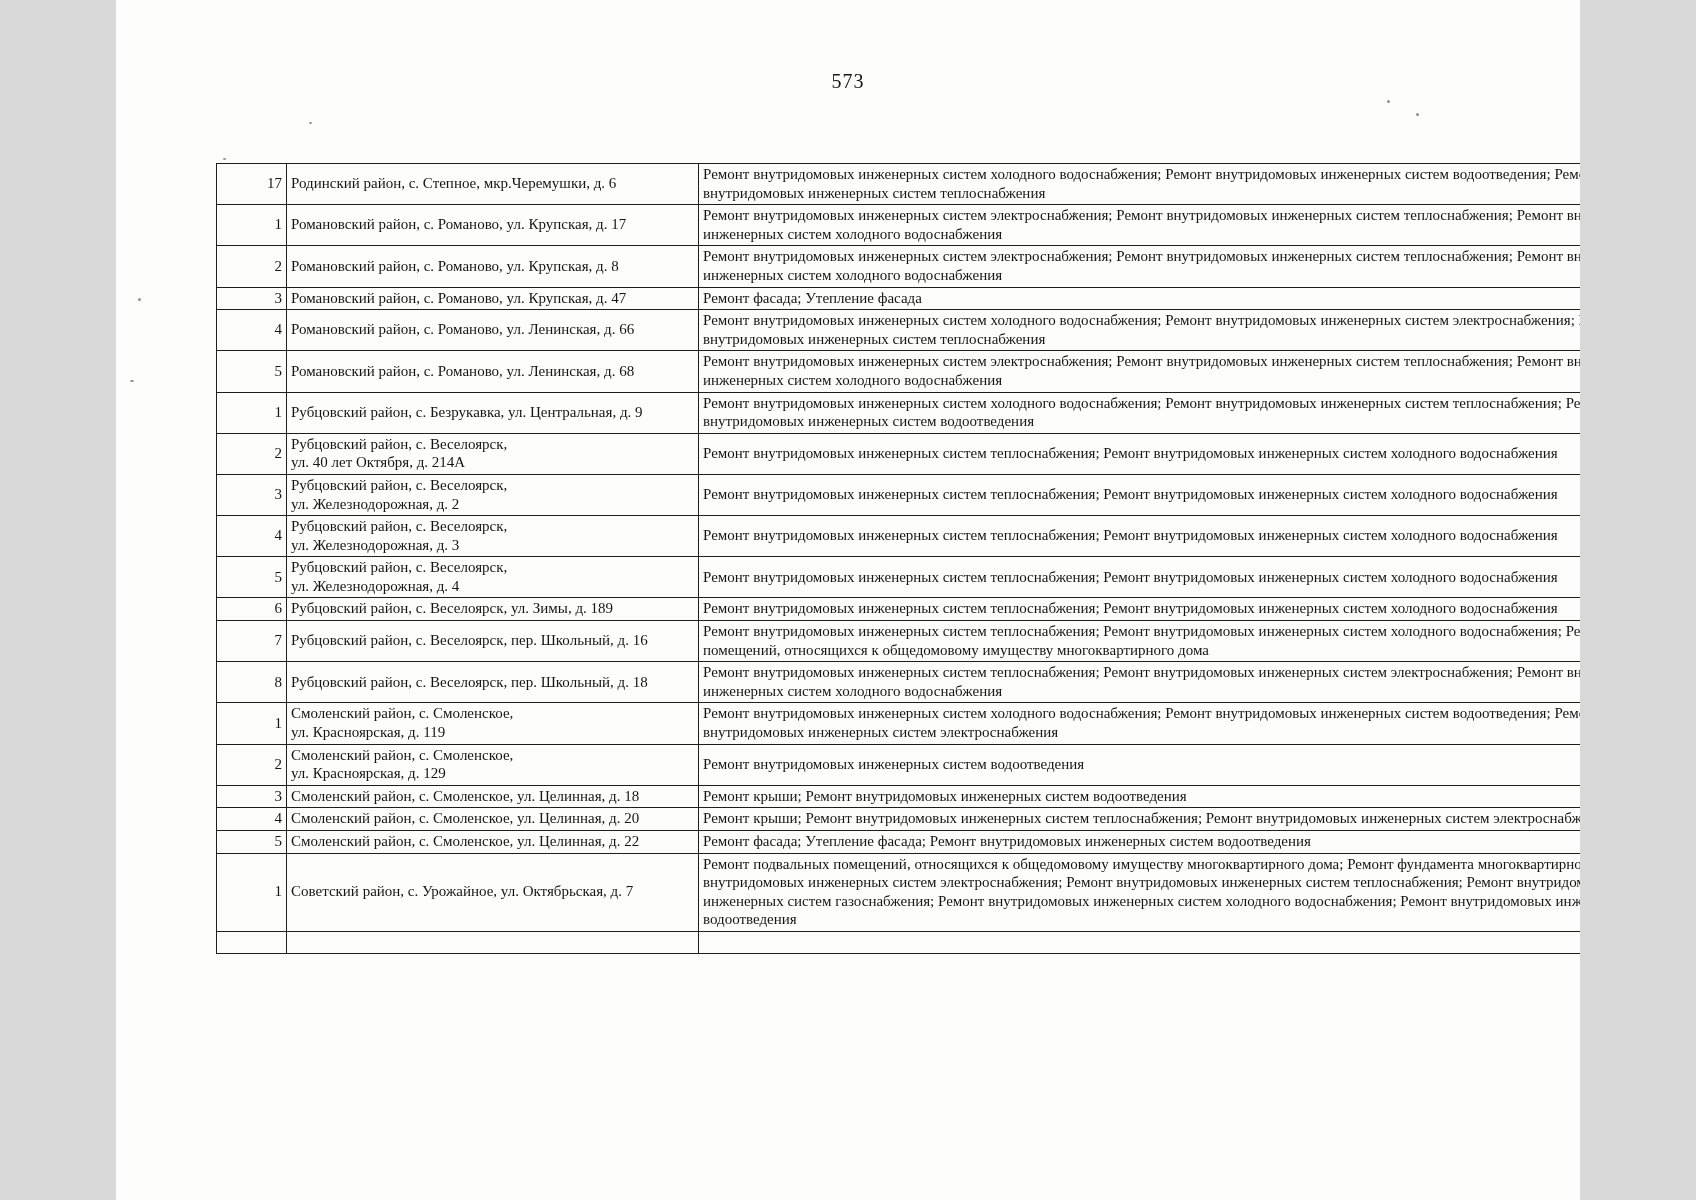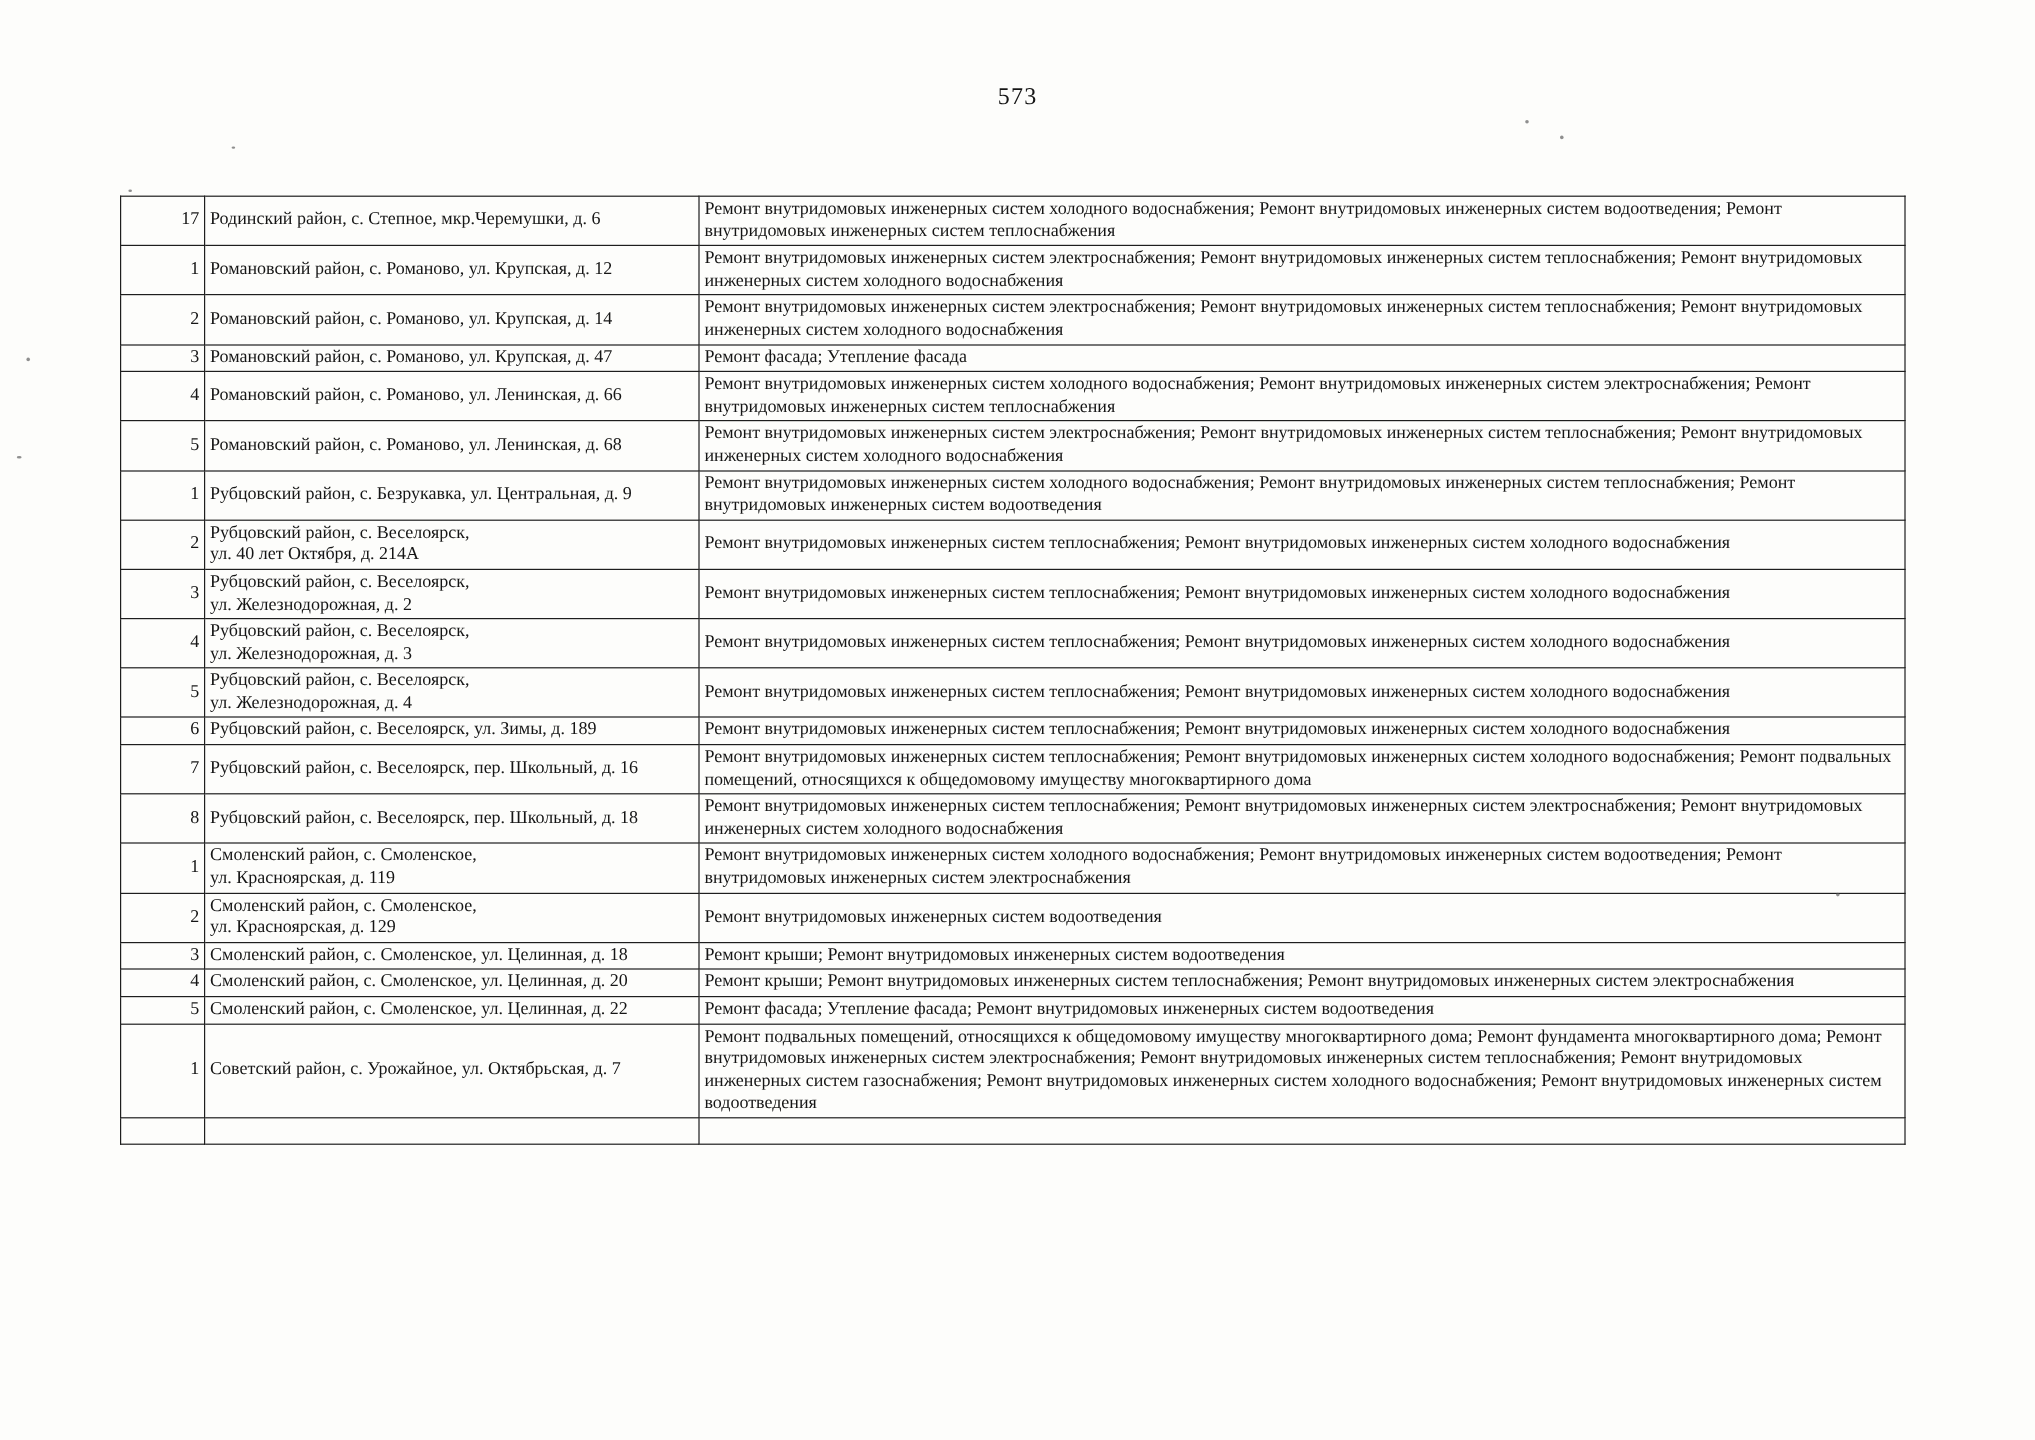--- a/index.html
+++ b/index.html
@@ -1,21 +1,21 @@
 <!DOCTYPE html>
 <html lang="ru"><head>
 <meta charset="utf-8">
 <style>
   * { box-sizing: border-box; }
   html, body { margin: 0; padding: 0; }
   body { background: #d9d9d9; }
 
   .page {
     position: relative;
-    width: 1696px;
+    width: 1464px;
     height: 1200px;
     margin: 0 auto;
     background: #fdfdfb;
     font-family: "Liberation Serif", "DejaVu Serif", serif;
     color: #151515;
     overflow: hidden;
   }
 
   .page-number {
     position: absolute;
@@ -89,26 +89,26 @@
       <col style="width:1005px">
     </colgroup>
     <tbody>
         <tr>
           <td class="cell-num">17</td>
           <td class="cell-addr">Родинский район, с. Степное, мкр.Черемушки, д. 6</td>
           <td class="cell-works">Ремонт внутридомовых инженерных систем холодного водоснабжения; Ремонт внутридомовых инженерных систем водоотведения; Ремонт внутридомовых инженерных систем теплоснабжения</td>
         </tr>
         <tr>
           <td class="cell-num">1</td>
-          <td class="cell-addr">Романовский район, с. Романово, ул. Крупская, д. 12</td>
+          <td class="cell-addr">Романовский район, с. Романово, ул. Крупская, д. 17</td>
           <td class="cell-works">Ремонт внутридомовых инженерных систем электроснабжения; Ремонт внутридомовых инженерных систем теплоснабжения; Ремонт внутридомовых инженерных систем холодного водоснабжения</td>
         </tr>
         <tr>
           <td class="cell-num">2</td>
-          <td class="cell-addr">Романовский район, с. Романово, ул. Крупская, д. 14</td>
+          <td class="cell-addr">Романовский район, с. Романово, ул. Крупская, д. 8</td>
           <td class="cell-works">Ремонт внутридомовых инженерных систем электроснабжения; Ремонт внутридомовых инженерных систем теплоснабжения; Ремонт внутридомовых инженерных систем холодного водоснабжения</td>
         </tr>
         <tr>
           <td class="cell-num">3</td>
           <td class="cell-addr">Романовский район, с. Романово, ул. Крупская, д. 47</td>
           <td class="cell-works">Ремонт фасада; Утепление фасада</td>
         </tr>
         <tr>
           <td class="cell-num">4</td>
           <td class="cell-addr">Романовский район, с. Романово, ул. Ленинская, д. 66</td>

